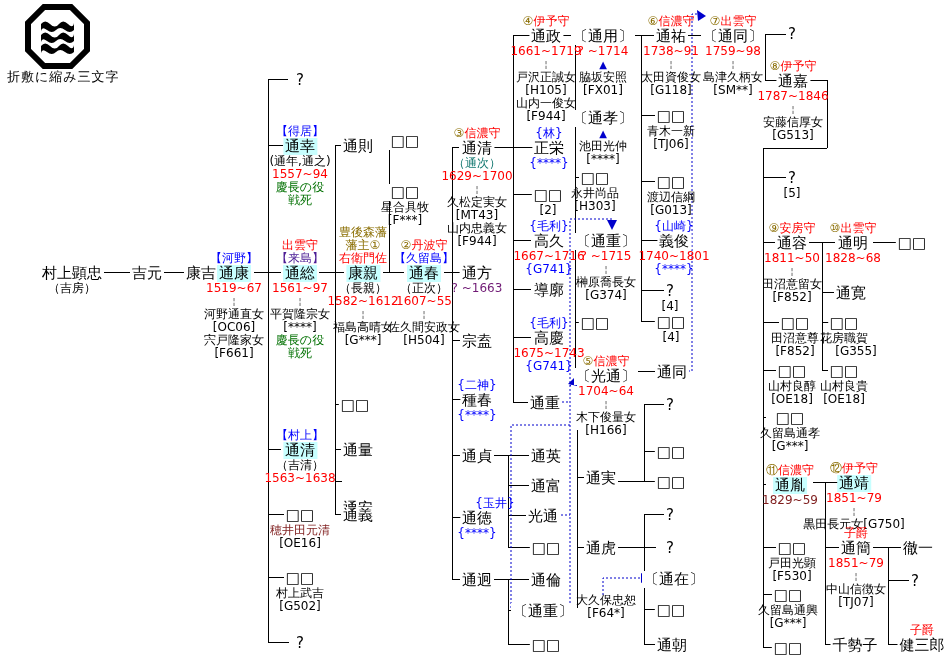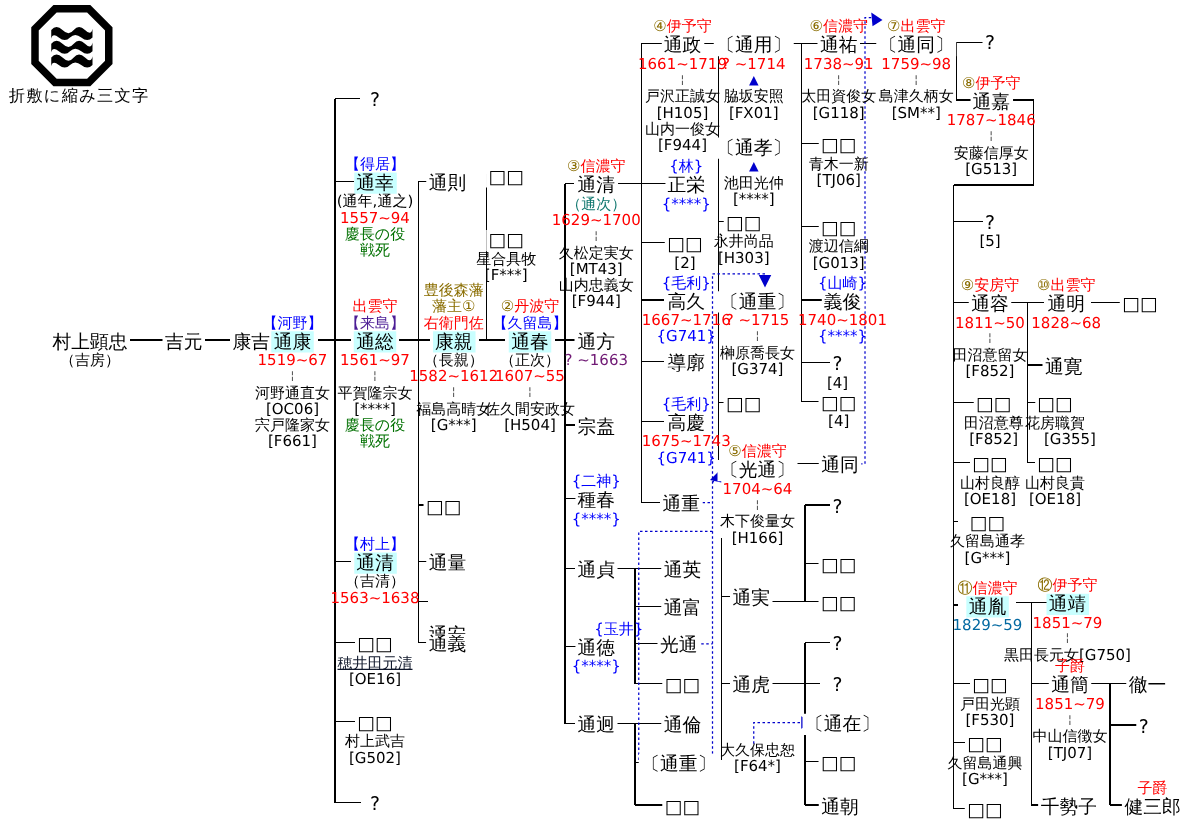--- a/index.html
+++ b/index.html
@@ -186,21 +186,21 @@
           <div style="color: rgb(0, 112, 0);">慶長の役</div>
           <div style="color: rgb(0, 112, 0);">戦死</div>
         </div></div>
       <div class="person hl" style="left: 300px; top: 442px;"><div class="plabels">
           <div><span style="color: rgb(0, 0, 255);">【村上】</span></div>
         </div><span class="nm">通清</span><div class="det">
           <div style="color: rgb(0, 0, 0);">（吉清）</div>
           <div style="color: rgb(255, 0, 0);">1563~1638</div>
         </div></div>
       <div class="person" style="left: 300px; top: 507px;"><span class="nm">□□</span><div class="det">
-          <div style="color: #0f172a; text-decoration: underline;">穂井田元清</div>
+          <div style="color: #7f1d1d;">穂井田元清</div>
           <div style="color: rgb(0, 0, 0);">[OE16]</div>
         </div></div>
       <div class="person" style="left: 300px; top: 570px;"><span class="nm">□□</span><div class="det">
           <div style="color: rgb(0, 0, 0);">村上武吉</div>
           <div style="color: rgb(0, 0, 0);">[G502]</div>
         </div></div>
       <div class="person" style="left: 300px; top: 635px;"><span class="nm">?</span></div>
       <div class="person" style="left: 358px; top: 138px;"><span class="nm">通則</span></div>
       <div class="person hl" style="left: 363px; top: 265px;"><div class="plabels">
           <div><span style="color: rgb(138, 109, 0);">豊後森藩</span></div>
@@ -406,21 +406,21 @@
           <div style="color: rgb(0, 0, 0);">山村良醇</div>
           <div style="color: rgb(0, 0, 0);">[OE18]</div>
         </div></div>
       <div class="person" style="left: 790px; top: 410px;"><span class="nm">□□</span><div class="det">
           <div style="color: rgb(0, 0, 0);">久留島通孝</div>
           <div style="color: rgb(0, 0, 0);">[G***]</div>
         </div></div>
       <div class="person hl" style="left: 790px; top: 477px;"><div class="plabels">
           <div><span style="color: rgb(138, 109, 0);">⑪</span><span style="color: rgb(255, 0, 0);">信濃守</span></div>
         </div><span class="nm">通胤</span><div class="det">
-          <div style="color: #0369a1; text-align: right;">1829~59</div>
+          <div style="color: #7f1d1d; text-align: right;">1829~59</div>
         </div></div>
       <div class="person" style="left: 792px; top: 540px;"><span class="nm">□□</span><div class="det">
           <div style="color: rgb(0, 0, 0);">戸田光顕</div>
           <div style="color: rgb(0, 0, 0);">[F530]</div>
         </div></div>
       <div class="person" style="left: 788px; top: 587px;"><span class="nm">□□</span><div class="det">
           <div style="color: rgb(0, 0, 0);">久留島通興</div>
           <div style="color: rgb(0, 0, 0);">[G***]</div>
         </div></div>
       <div class="person" style="left: 788px; top: 640px;"><span class="nm">□□</span></div>

